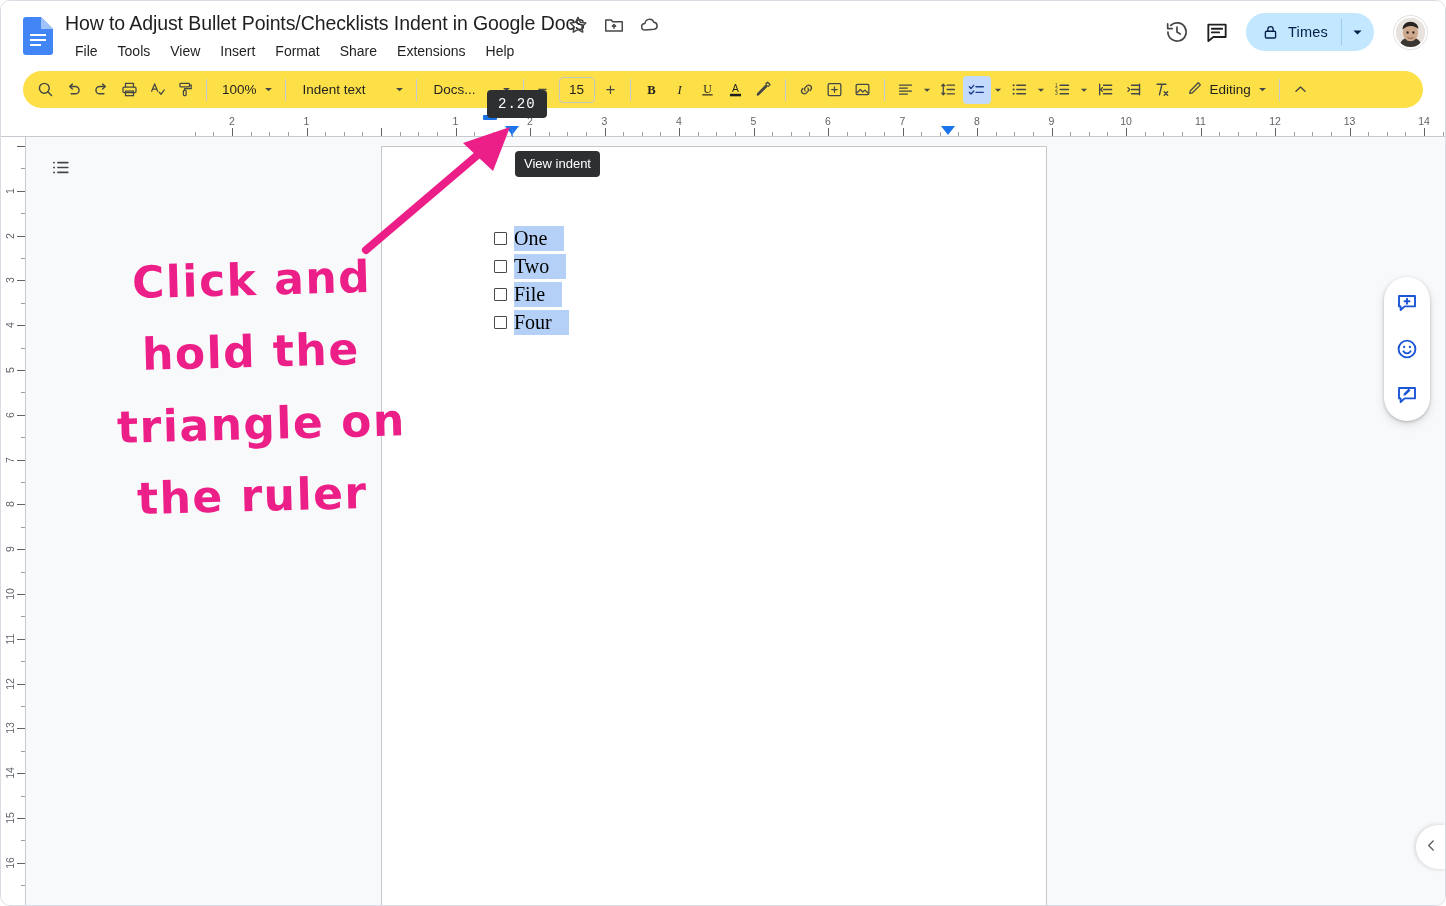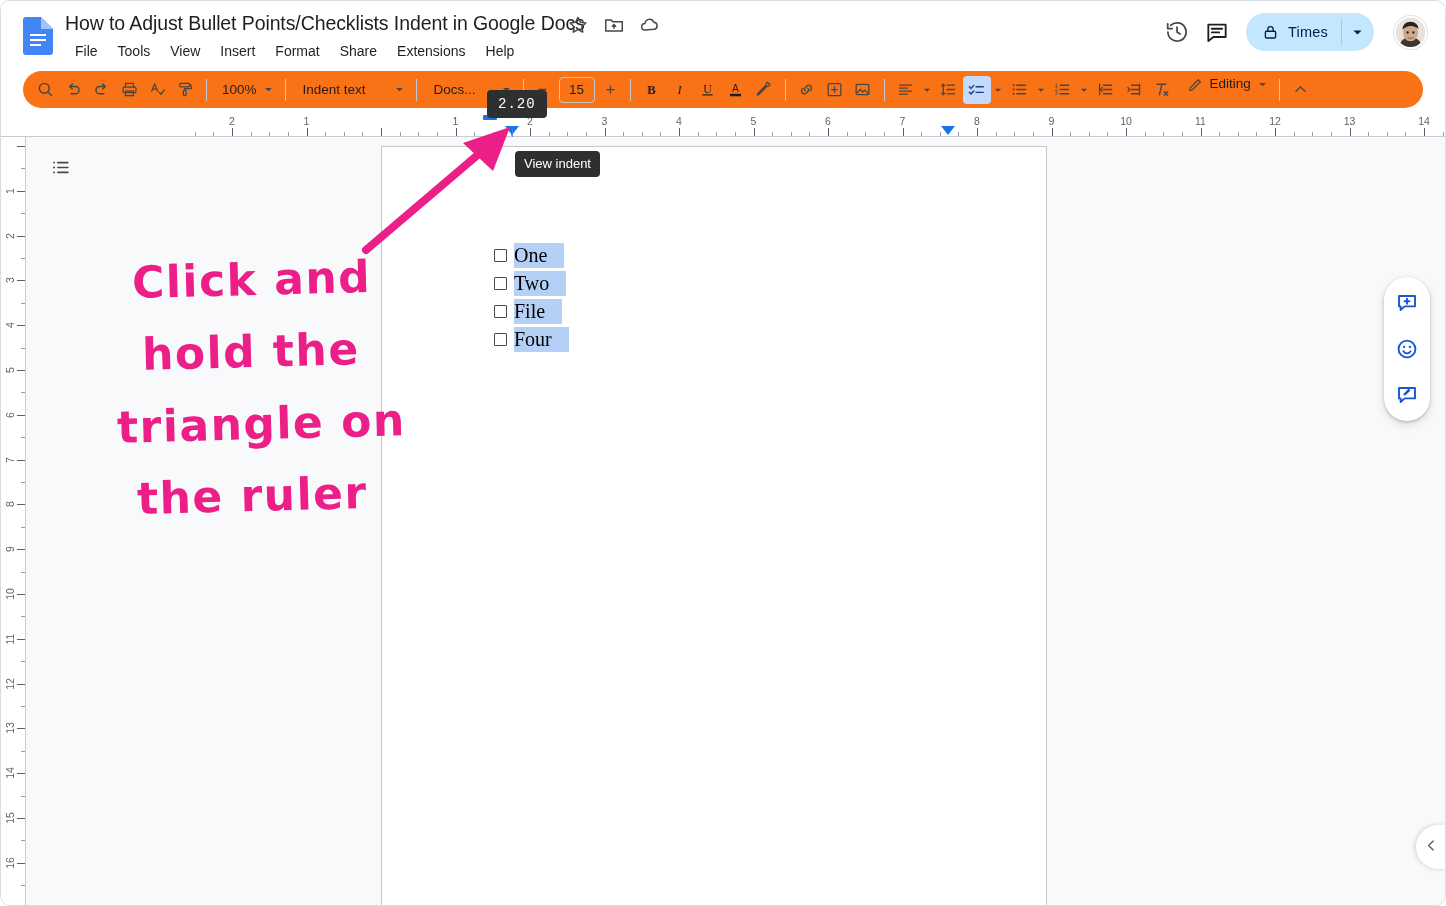--- a/index.html
+++ b/index.html
@@ -71,21 +71,21 @@
     border: 2px solid #ffffff;
     box-shadow: 0 0 0 1px #e3e3e3;
   }
   .avatar .face {
     position:absolute; left:0; top:0; width:100%; height:100%;
   }
 
   
   .toolbar {
     position: absolute; top: 70px; left: 22px; right: 22px; height: 37px;
-    background: #f97316; border-radius: 19px;
+    background: #fde047; border-radius: 19px;
     display: flex; align-items: center; padding: 0 8px;
   }
   .tb-btn {
     width: 28px; height: 28px; display: flex; align-items: center;
     justify-content: center; border-radius: 4px; cursor: pointer; flex: none;
   }
   .tb-btn.active { background: #c3dafc; }
   .tb-sep { width: 1px; height: 22px; background: #c5c9d0; margin: 0 7px; flex: none; }
   .tb-gap { width: 4px; flex: none; }
   .zoom-ctl {
@@ -115,21 +115,21 @@
     justify-content: center; border-radius: 50%; cursor: pointer;
     font-size: 17px; color: #444746; line-height: 1;
   }
   .size-box {
     width: 36px; height: 26px; border: 1px solid #c4c7c5; border-radius: 4px;
     background: transparent; display: flex; align-items: center;
     justify-content: center; font-size: 13.5px; color: #1f1f1f;
     margin: 0 4px; cursor: text;
   }
   .editing-ctl {
-    display: flex; height: 28px; padding: 0 4px 0 6px;
+    display: flex; align-items: center; height: 28px; padding: 0 4px 0 6px;
     border-radius: 4px; cursor: pointer; flex: none;
   }
   .editing-label { font-size: 13.5px; color: #1f1f1f; margin-left: 6px; }
   .tb-spacer { flex: 1 1 auto; }
 
   
   .split { display: flex; align-items: center; flex: none; }
   .split-caret {
     width: 15px; height: 28px; display: flex; align-items: center;
     justify-content: center; border-radius: 4px; cursor: pointer;
@@ -207,21 +207,21 @@
   }
   .outline-btn {
     position: absolute; left: 18px; top: 14px; width: 32px; height: 32px;
     display: flex; align-items: center; justify-content: center;
     border-radius: 50%; cursor: pointer;
   }
   .page {
     position: absolute; left: 355px; top: 9px; width: 666px; height: 900px;
     background: #ffffff; border: 1px solid #c7c7c7; border-bottom: none;
   }
-  .doclist { position: absolute; left: 112px; top: 96px; text-align: center; }
+  .doclist { position: absolute; left: 112px; top: 79px; text-align: center; }
   .li {
     display: flex; align-items: flex-start; height: 28px;
     font-family: "Liberation Serif", serif;
   }
   .cbx {
     width: 13px; height: 13px; border: 1.6px solid #4a4a4a; border-radius: 1px;
     margin-top: 6px; margin-right: 7px; flex: none; background: #fff; cursor: pointer;
   }
   .li-text {
     font-family: "Liberation Serif", serif; font-size: 20px; color: #000000;

